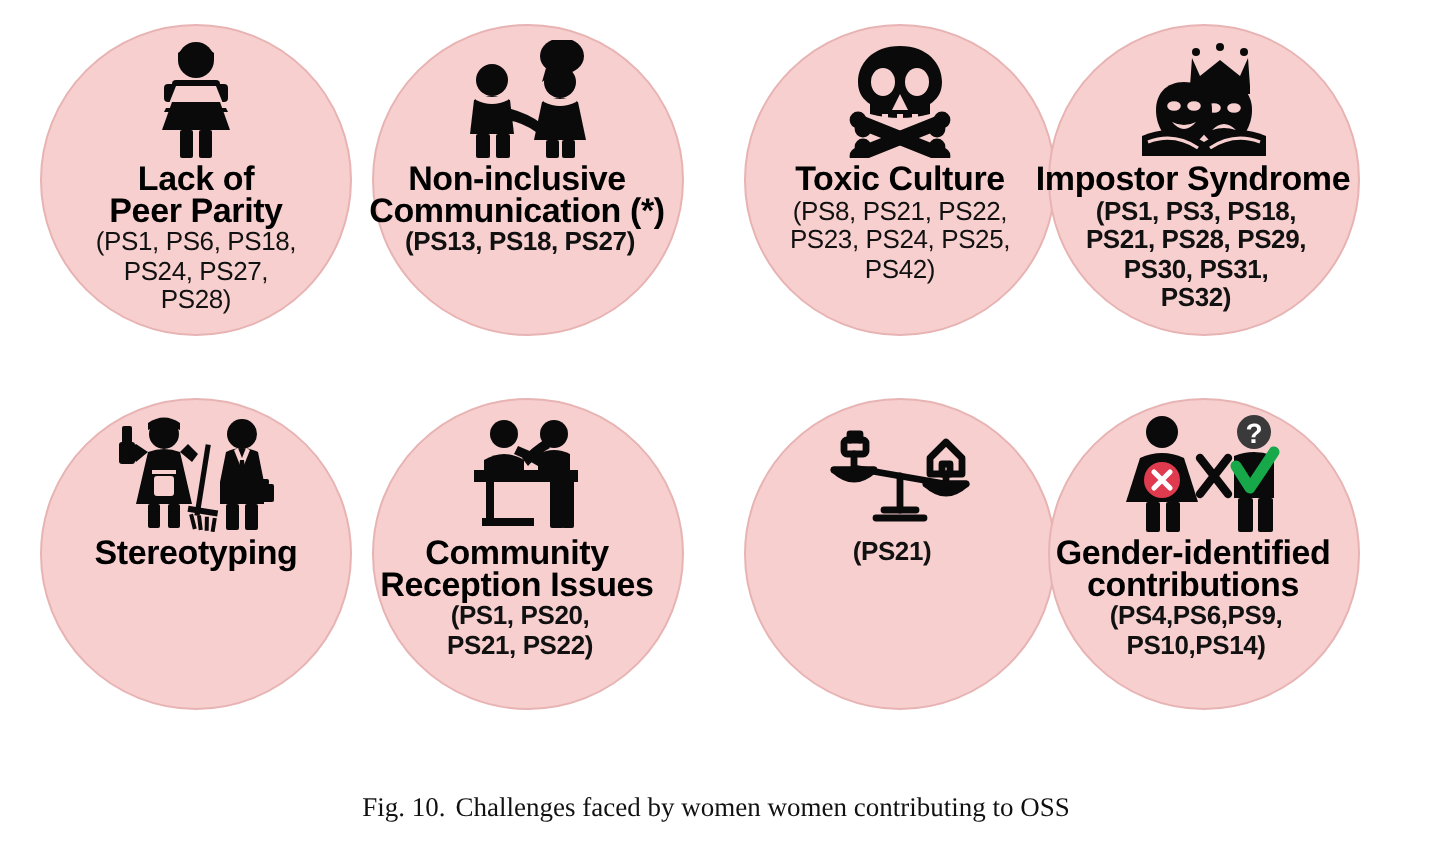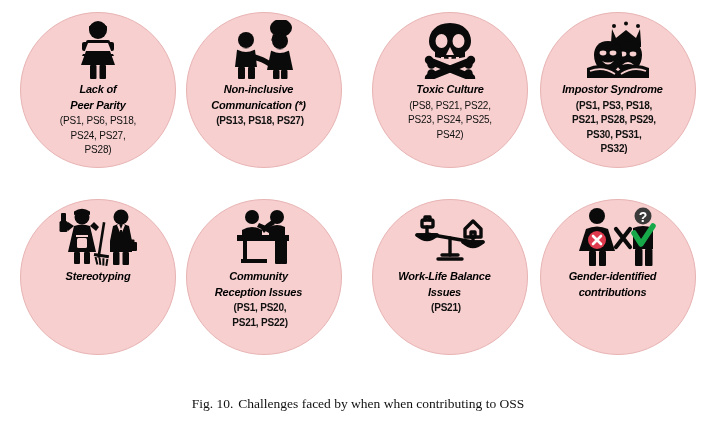--- a/index.html
+++ b/index.html
@@ -28,45 +28,44 @@
     justify-content:flex-start;
     text-align:center;
     overflow:visible;
   }
   
   .r1{top:12px;}
   .r2{top:199px;}
   .c1{left:20px;}
   .c2{left:186px;text-align:center;}
   .c3{left:372px;}
-  .c4{left:540px;}
+  .c4{left:524px;}
 
   .icon{
     height:62px;
     display:flex;
     align-items:center;
     justify-content:center;
     margin-top:6px;
     flex:0 0 auto;
   }
   .icon svg{display:block;}
 
   .title{
-    font-size:11px;
+    font-size:17px;
     font-weight:bold;
     line-height:15.5px;
     color:#000;
     letter-spacing:-0.2px;
     padding:0 2px;
     margin-top:1px;
     white-space:pre-line;
-    font-style:italic;
   }
   .refs{
-    font-size:10px;
+    font-size:13px;
     font-weight:normal;
     line-height:14.6px;
     color:#111;
     letter-spacing:-0.2px;
     padding:0 2px;
     margin-top:1px;
     white-space:pre-line;
   }
   
   .wide .title{width:178px;margin-left:-11px;}
@@ -261,22 +260,20 @@
         <path d="M13 25 L13 18"></path>
         <rect x="8" y="11" width="11" height="7" rx="1.5" fill="none"></rect>
         <path d="M11 11 L11 8 L16 8 L16 11"></path>
         <path d="M49 33 Q59 42 69 33 Z" fill="#0a0a0a"></path>
         <path d="M49 33 L69 33"></path>
         <path d="M59 33 L59 28"></path>
         <path d="M51 20 L59 12 L67 20 L67 28 L51 28 Z" fill="none"></path>
         <path d="M57 28 L57 23 L61 23 L61 28"></path>
       </svg>
     </div>
-    <div class="title">Work-Life Balance
-Issues</div>
     <div class="refs">(PS21)</div>
   </div>
 
   <div class="bubble r2 c4 wide">
     <div class="icon">
       <svg width="80" height="60" viewBox="0 0 80 60" fill="#0a0a0a">
         <circle cx="19" cy="9" r="8"></circle>
         <path d="M8 22 Q19 17 30 22 L37 44 L1 44 Z"></path>
         <rect x="11" y="44" width="7" height="15" rx="1"></rect>
         <rect x="21" y="44" width="7" height="15" rx="1"></rect>
@@ -286,19 +283,21 @@
         <circle cx="65" cy="9" r="8.5" fill="#3a3a3a"></circle>
         <text x="65" y="14.5" font-family="'Liberation Sans',sans-serif" font-size="14" font-weight="bold" fill="#ffffff" text-anchor="middle">?</text>
         <path d="M55 21 Q65 17 75 21 L75 42 L55 42 Z"></path>
         <rect x="57" y="42" width="7.5" height="17" rx="1"></rect>
         <rect x="67" y="42" width="7.5" height="17" rx="1"></rect>
         <path d="M56 26 L63 37 L75 19" stroke="#17a84a" stroke-width="5.5" fill="none" stroke-linecap="round" stroke-linejoin="round"></path>
       </svg>
     </div>
     <div class="title">Gender-identified
 contributions</div>
+    <div class="refs">(PS4,PS6,PS9,
+PS10,PS14)</div>
   </div>
 
   <div class="caption">
-    <span class="fignum">Fig. 10.</span><span>Challenges faced by when when contributing to OSS</span>
+    <span class="fignum">Fig. 10.</span><span>Challenges faced by women women contributing to OSS</span>
   </div>
 
 </div>
 
 </body></html>

